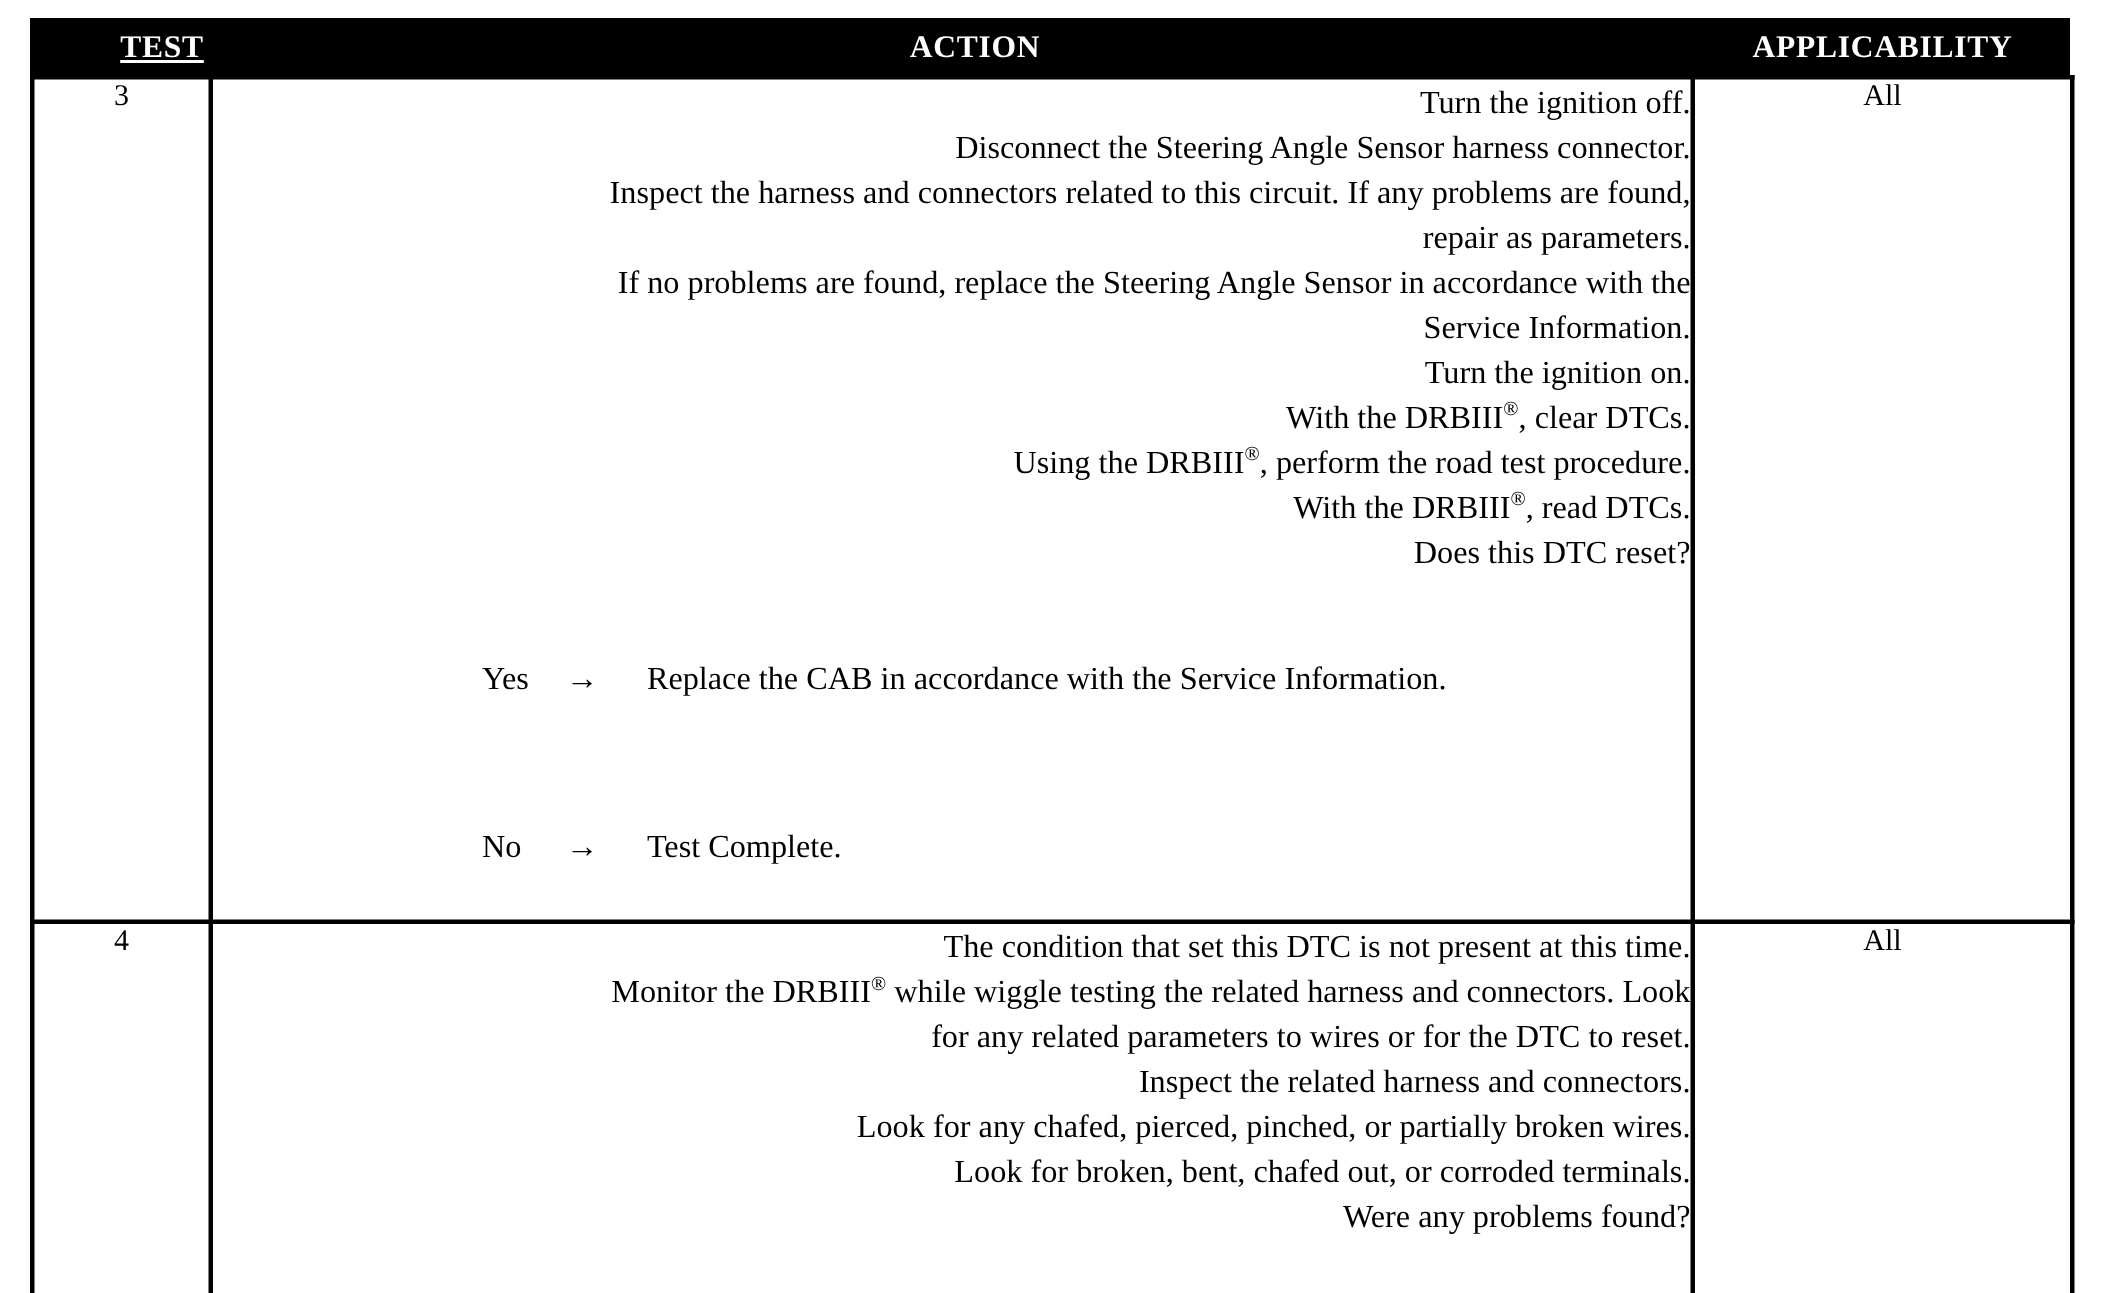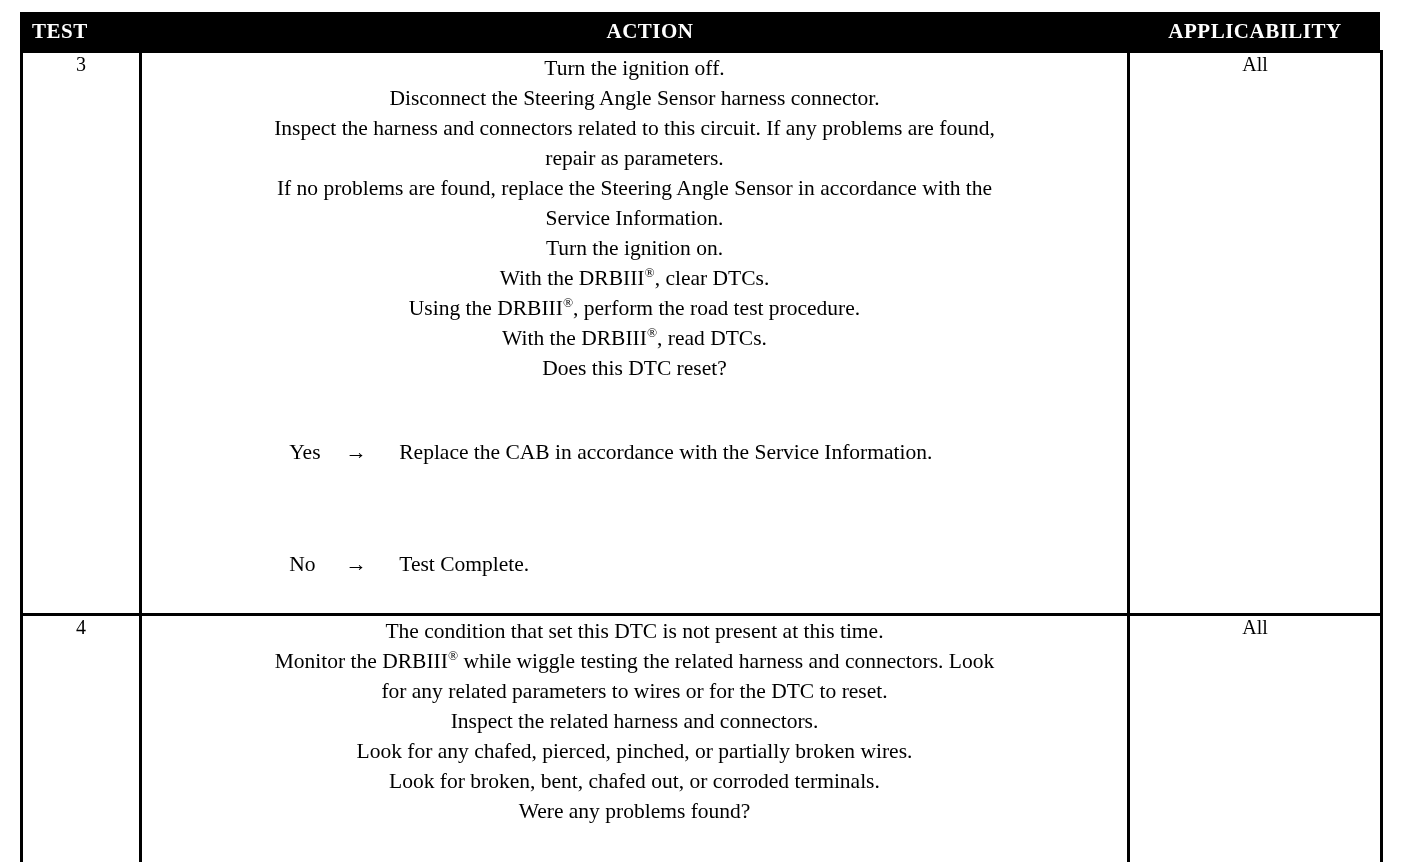--- a/index.html
+++ b/index.html
@@ -37,23 +37,24 @@
     position: absolute;
     top: 0;
     height: 38px;
     line-height: 38px;
     font-size: 21px;
     font-weight: bold;
     letter-spacing: 0.5px;
     white-space: nowrap;
   }
   .hdr-test {
-    left: 12px;
+    left: 28px;
     width: 120px;
-    text-align: left;
+    text-align: center;
+    text-decoration: underline;
   }
   .hdr-action {
     left: 140px;
     width: 980px;
     text-align: center;
   }
   .hdr-applic {
     left: 1110px;
     width: 250px;
     text-align: center;
@@ -91,31 +92,31 @@
     margin-left: 47px;
   }
   .cell-action {
     padding: 8px 10px 10px 8px;
   }
 
   .line {
     font-size: 21.5px;
     line-height: 30px;
     white-space: pre-wrap;
-    text-align: center;
+    text-align: right;
   }
 
   .branch-block {
     margin-top: 24px;
   }
   .branch {
     font-size: 21.5px;
     line-height: 30px;
     margin-bottom: 22px;
-    padding-left: 72px;
+    padding-left: 104px;
     white-space: pre;
   }
   .branch:last-child { margin-bottom: 4px; }
   .branch .lbl {
     display: inline-block;
     width: 56px;
   }
   .branch .arw {
     display: inline-block;
     width: 54px;

